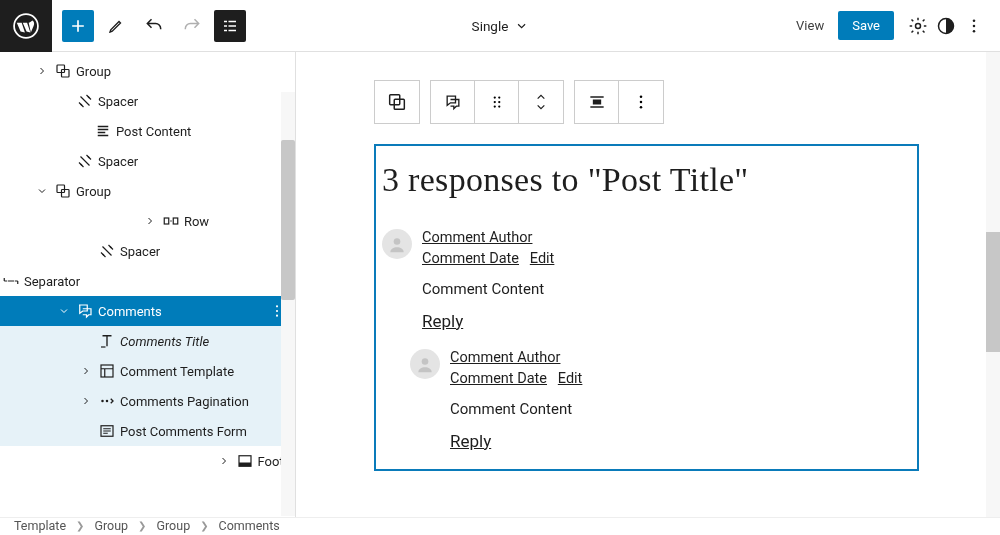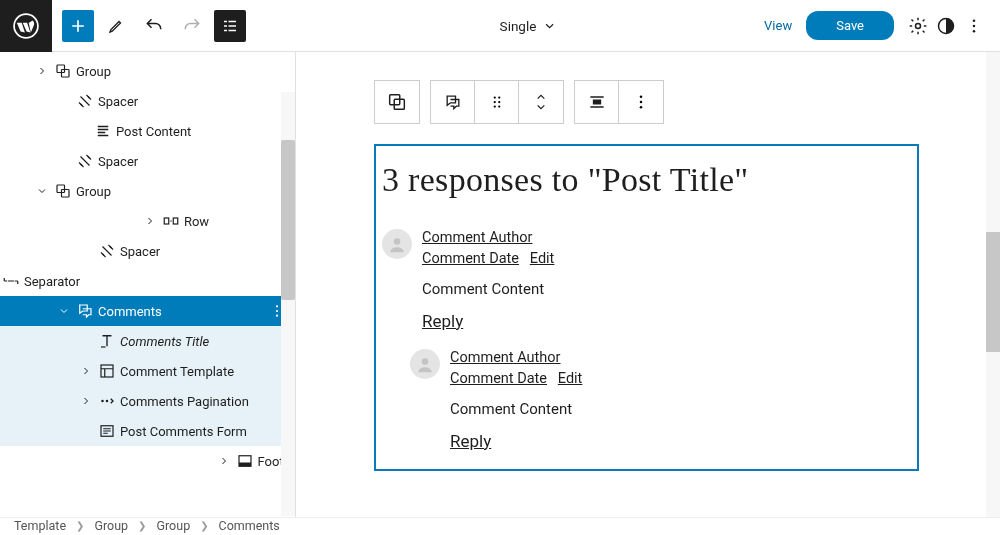--- a/index.html
+++ b/index.html
@@ -6,24 +6,24 @@
   html, body { margin:0; padding:0; font-family: -apple-system, BlinkMacSystemFont, "Segoe UI", Roboto, sans-serif; font-size:13px; color:#1e1e1e; }
   body { width:1000px; height:535px; overflow:hidden; position:relative; background:#fff; }
 
   
   .topbar { height:52px; display:flex; align-items:center; border-bottom:1px solid #e0e0e0; }
   .wp-logo { width:52px; height:52px; background:#1e1e1e; display:flex; align-items:center; justify-content:center; }
   .tb-btn { width:32px; height:32px; display:flex; align-items:center; justify-content:center; border-radius:2px; margin-left:6px; cursor:pointer; }
   .tb-btn.plus { background:#007cba; color:#fff; margin-left:10px; }
   .tb-btn.listv { background:#1e1e1e; color:#fff; }
   .tb-spacer { flex:1; }
-  .tb-center { position:absolute; left:50%; transform:translateX(-50%); display:flex; align-items:center; gap:6px; font-size:13.5px; cursor:pointer;margin-left:28px; }
+  .tb-center { position:absolute; left:50%; transform:translateX(-50%); display:flex; align-items:center; gap:6px; font-size:13.5px; cursor:pointer; }
   .tb-right { display:flex; align-items:center; gap:4px; padding-right:14px; }
-  .link { color:#0369a1; font-size:13px; padding:6px 10px; cursor:pointer; }
-  .save-btn { background:#007cba; color:#fff; padding:7px 30px; font-size:13px; border-radius:12px; cursor:pointer; }
+  .link { color:#404040; font-size:13px; padding:6px 10px; cursor:pointer; }
+  .save-btn { background:#007cba; color:#fff; padding:7px 14px; font-size:13px; border-radius:2px; cursor:pointer; }
   .ic { width:24px; height:24px; display:flex; align-items:center; justify-content:center; }
 
   
   .main { display:flex; height:465px; }
   .sidebar { width:296px; display:flex; flex-direction:column; border-right:1px solid #e0e0e0; position:relative; }
   .side-title { display:flex; align-items:center; justify-content:space-between; padding:12px 16px 10px 16px; font-size:13px; font-weight:500; border-bottom:1px solid #e0e0e0; }
   .close-x { font-size:18px; cursor:pointer; color:#555; }
   .tree { flex:1; overflow-y:auto; padding-top:4px; }
   .tree-row { display:flex; align-items:center; height:30px; cursor:pointer; }
   .tree-row.selected { background:#007cba; color:#fff; }

